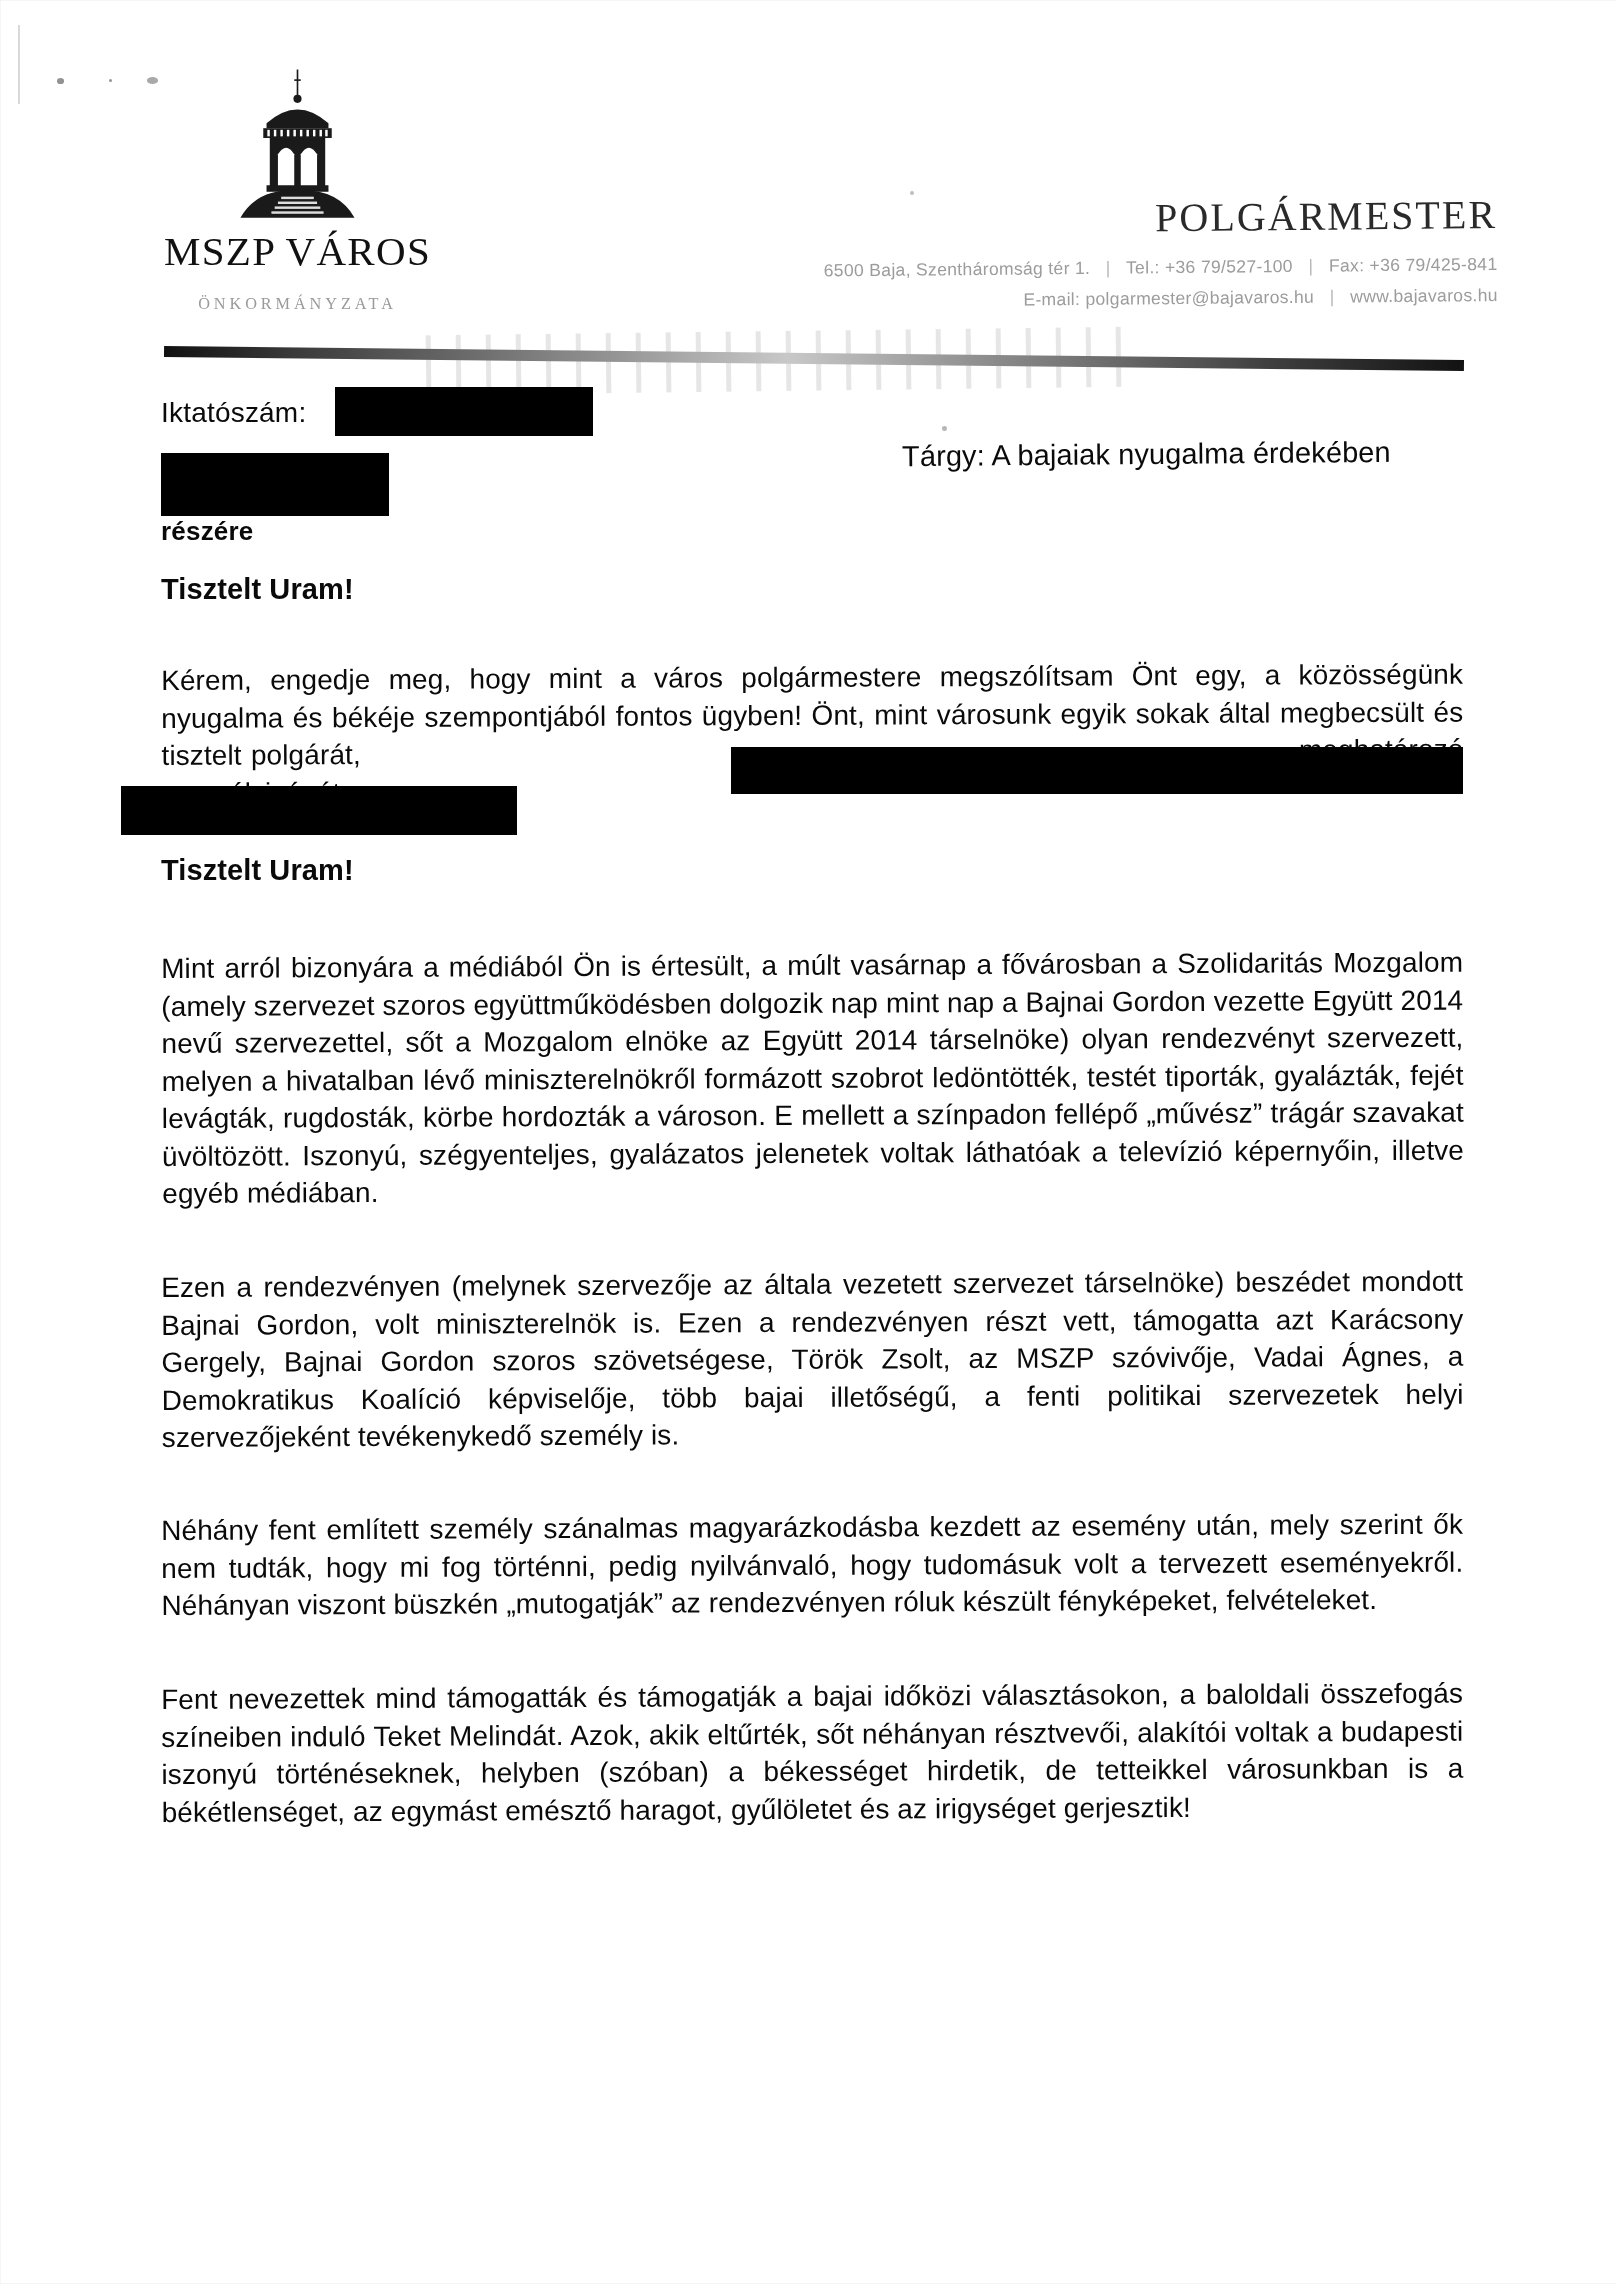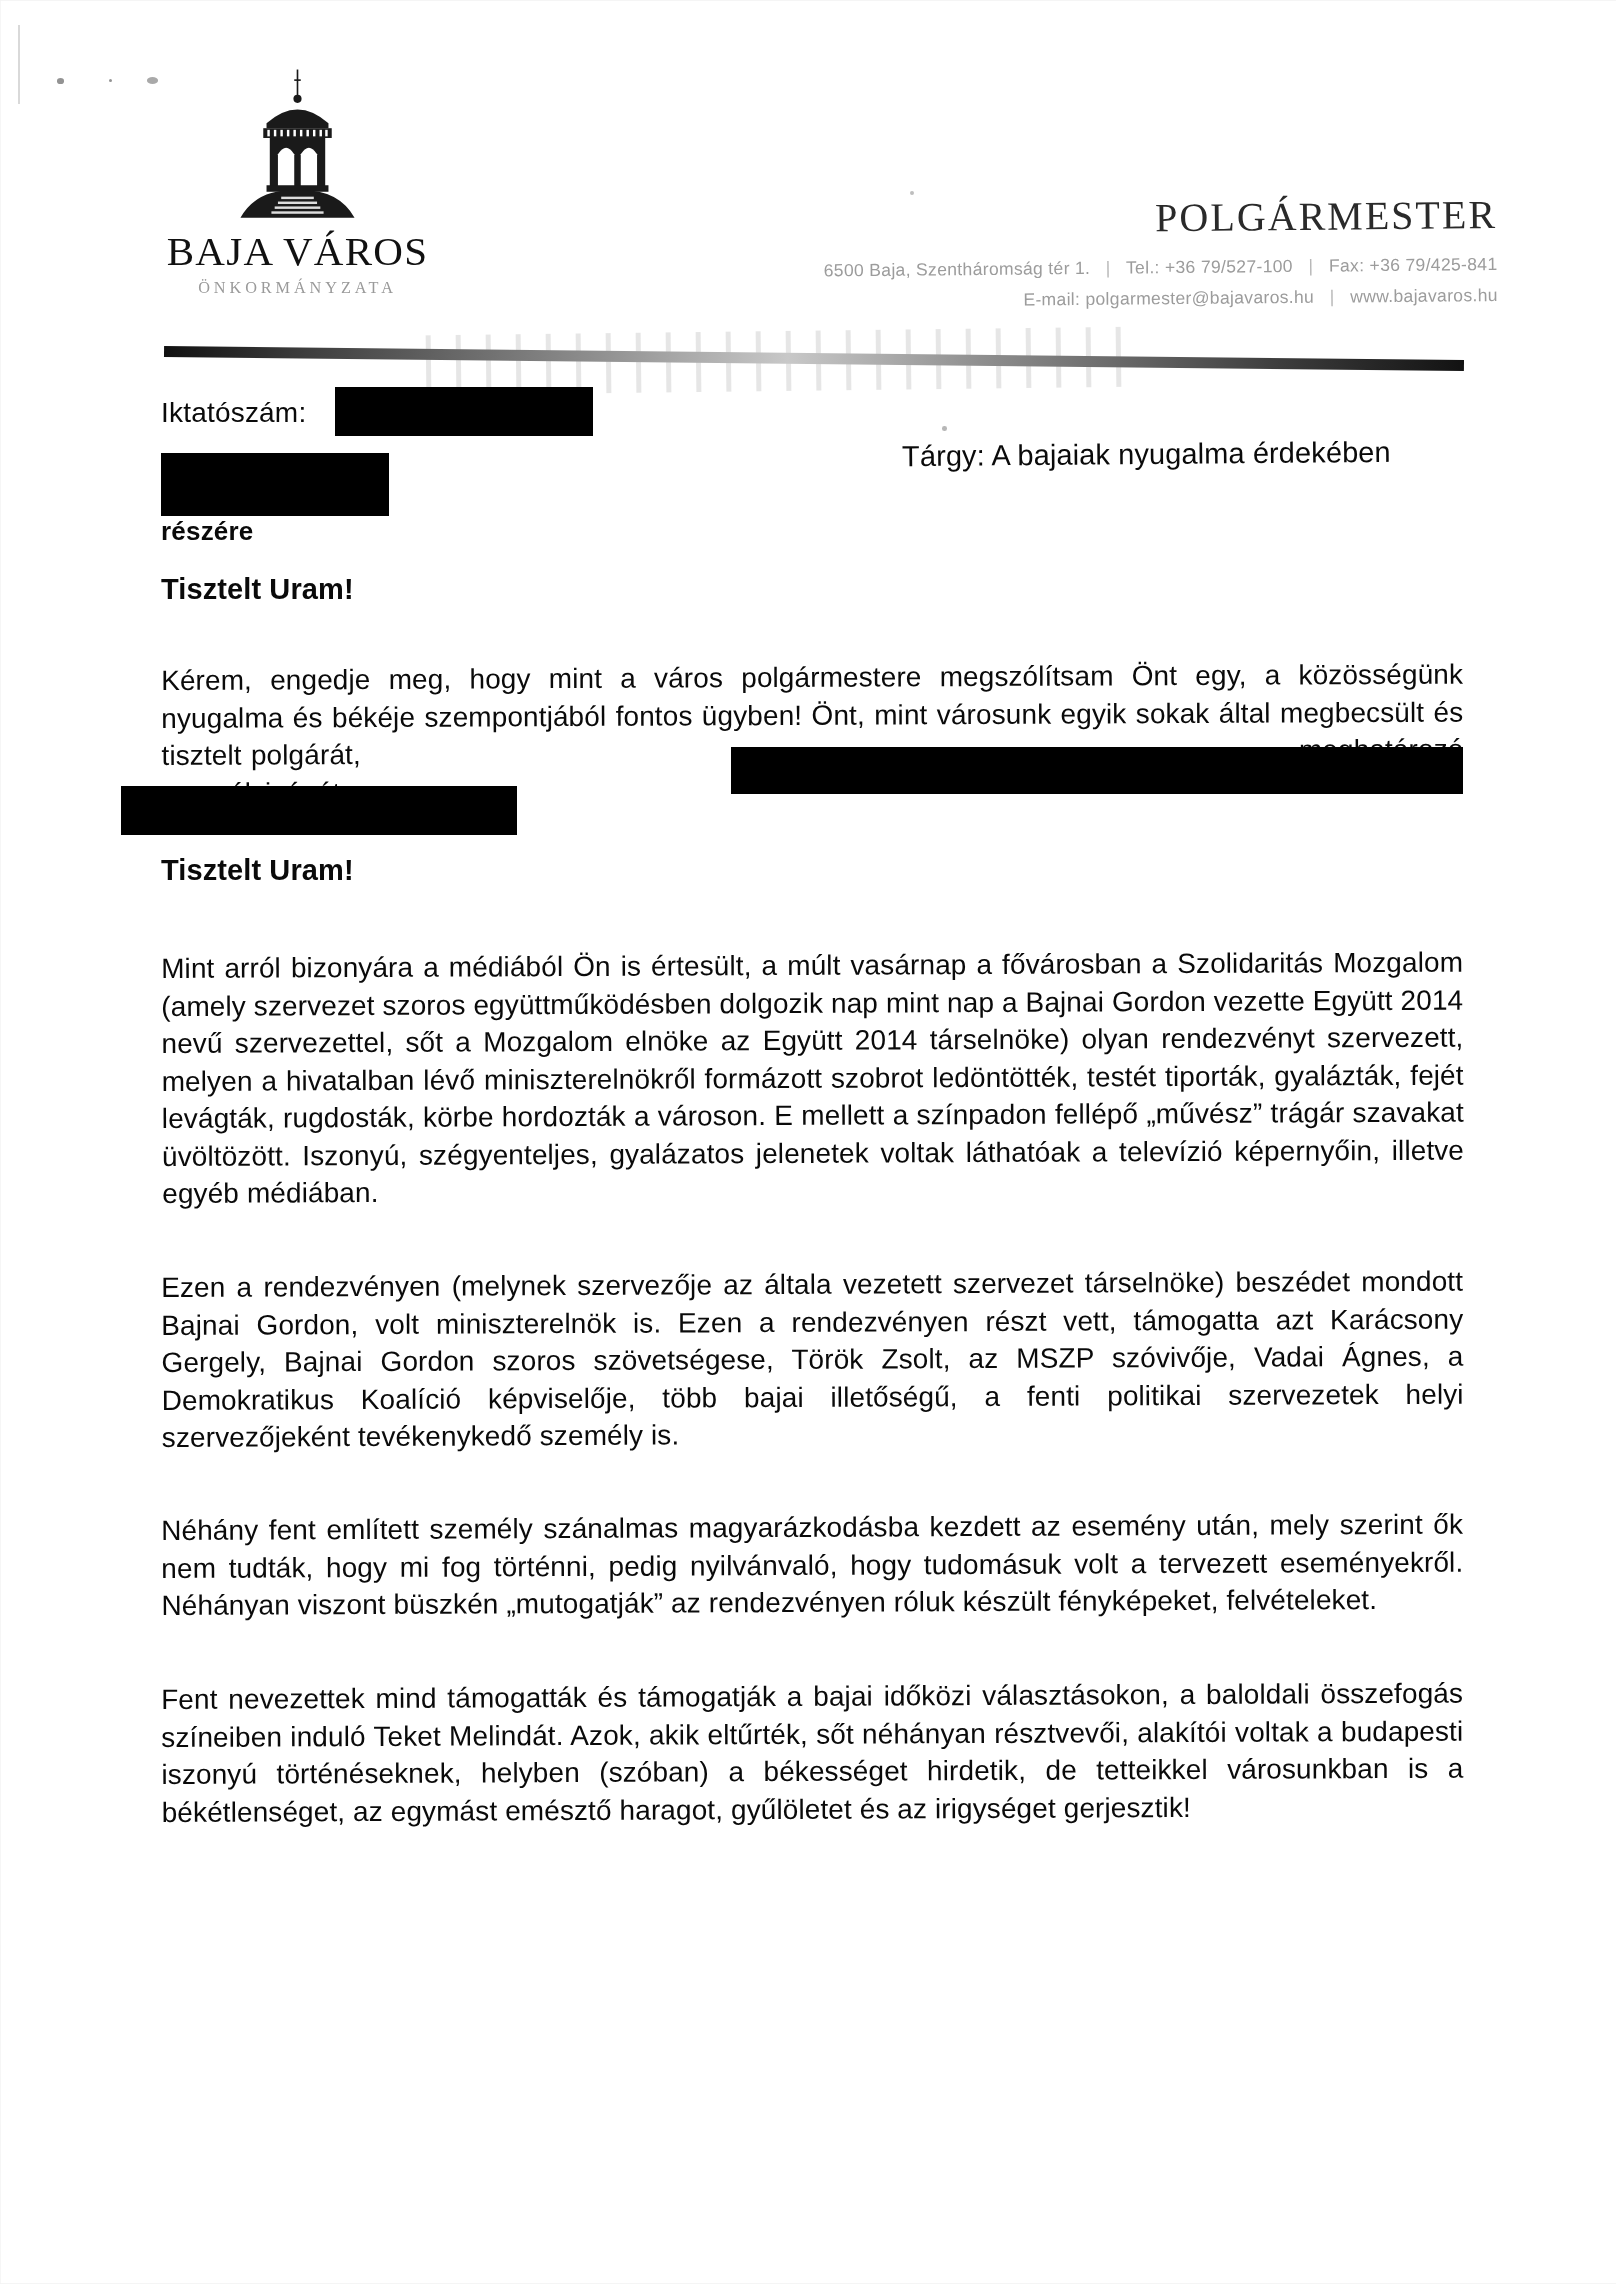--- a/index.html
+++ b/index.html
@@ -86,21 +86,21 @@
     letter-spacing: 1.3px;
     color: #111;
     margin-top: 1.3px;
     white-space: nowrap;
   }
   .logo-sub {
     font-family: "Liberation Serif", serif;
     font-size: 16.3px;
     letter-spacing: 3.9px;
     color: #9a9a9a;
-    margin-top: 3px;
+    margin-top: 19px;
   }
 
   .head-right {
     position: absolute;
     right: 120px;
     top: 195px;
     text-align: right;
     transform: rotate(-0.55deg);
     transform-origin: right top;
   }
@@ -259,21 +259,21 @@
           <path d="M30 190 Q50 154 100 156 Q150 154 170 190 Z"></path>
 
           <g fill="#ffffff" opacity=".85">
             <rect x="80" y="164" width="40" height="3"></rect>
             <rect x="76" y="170" width="48" height="3"></rect>
             <rect x="72" y="176" width="56" height="3"></rect>
             <rect x="68" y="182" width="64" height="3"></rect>
           </g>
         </g>
       </svg>
-      <div class="logo-name">BAJA VÁROS</div>
+      <div class="logo-name">MSZP VÁROS</div>
       <div class="logo-sub">ÖNKORMÁNYZATA</div>
     </div>
 
     <div class="head-right">
       <div class="head-title">POLGÁRMESTER</div>
       <div class="head-contact">
         <div>
           <span>6500 Baja, Szentháromság tér 1.</span>
           <span class="sep">|</span>
           <span>Tel.: +36 79/527-100</span>

